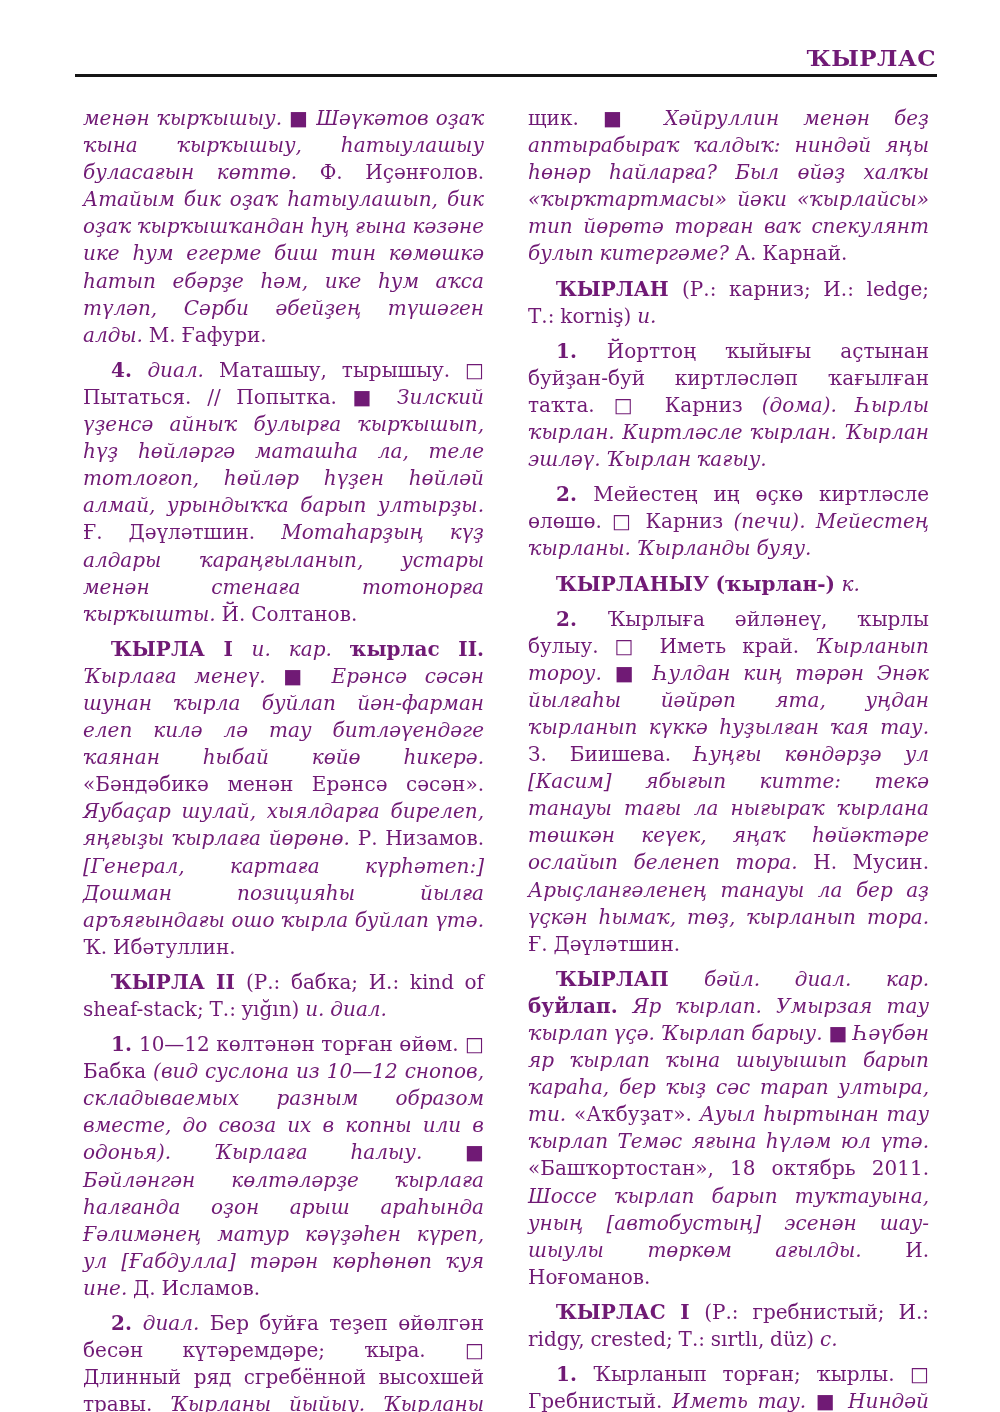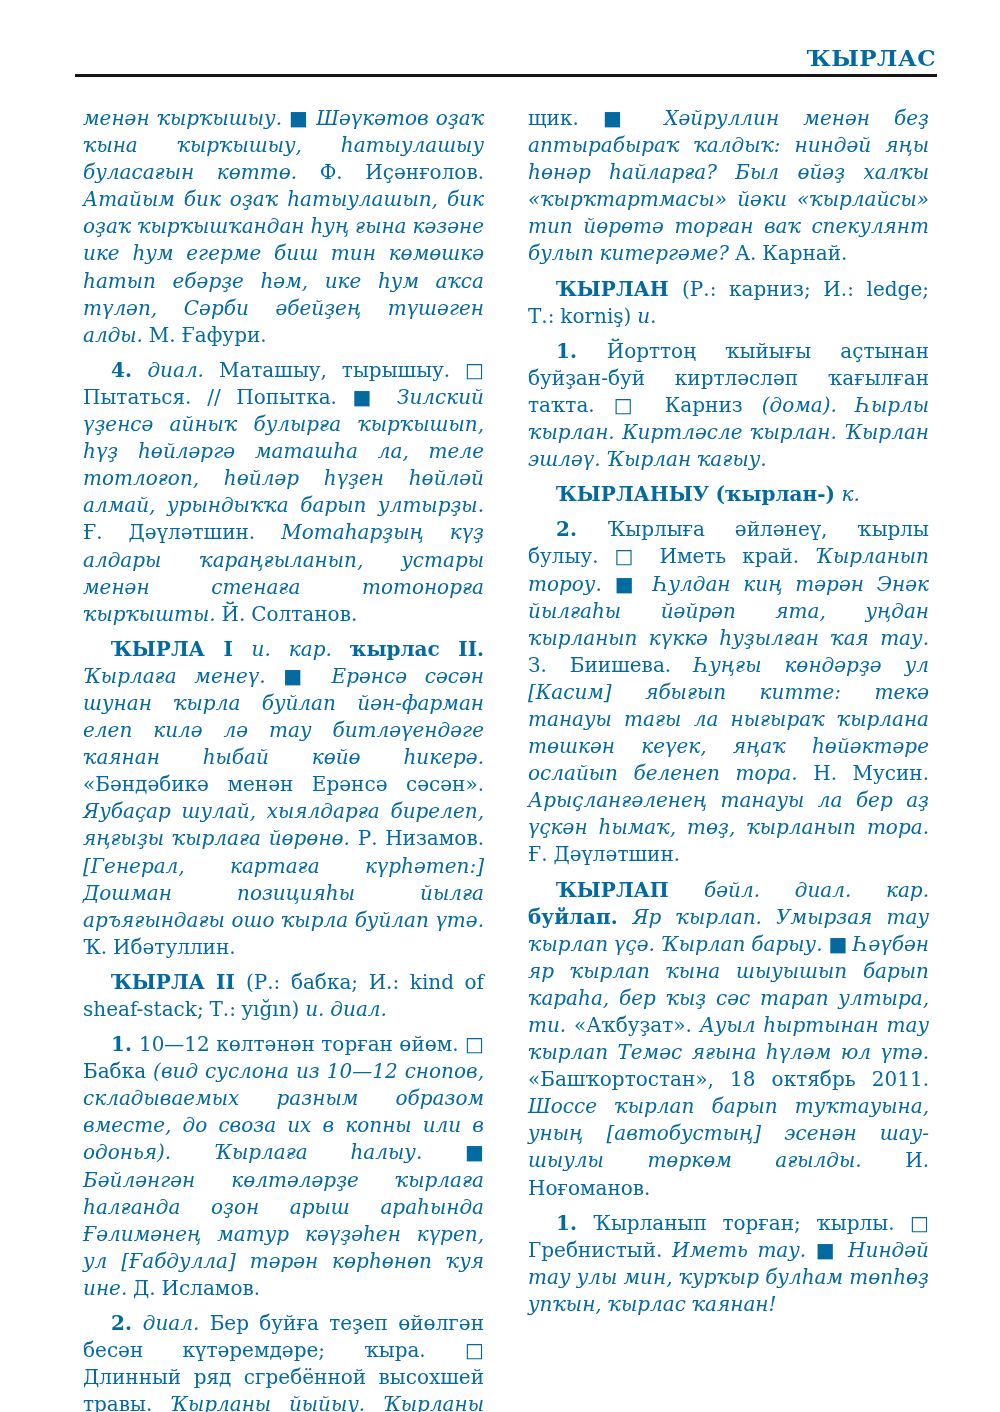--- a/index.html
+++ b/index.html
@@ -5,21 +5,21 @@
   html, body {
     margin: 0;
     padding: 0;
     background: #e9e9e9;
   }
   .page {
     position: relative;
     width: 1000px;
     height: 1412px;
     background: #ffffff;
-    color: #0369a1;
+    color: #701a75;
     font-family: "DejaVu Serif", "Liberation Serif", serif;
     overflow: hidden;
   }
   .header-title {
     position: absolute;
     top: 44px;
     right: 64px;
     font-size: 23px;
     font-weight: bold;
     letter-spacing: 0.5px;
@@ -72,18 +72,20 @@
       <p class="para indent"><span class="run-b">ҠЫРЛА I </span><span class="run-i">и. кар. </span><span class="run-b">ҡырлас II. </span><span class="run-i">Ҡырлаға менеү. </span><span class="run-n">■ </span><span class="run-i">Ерәнсә сәсән шунан ҡырла буйлап йән-фарман елеп килә лә тау битләүендәге ҡаянан һыбай көйө һикерә. </span><span class="run-n">«Бәндәбикә менән Ерәнсә сәсән». </span><span class="run-i">Яубаҫар шулай, хыялдарға бирелеп, яңғыҙы ҡырлаға йөрөнө. </span><span class="run-n">Р. Низамов. </span><span class="run-i">[Генерал, картаға күрһәтеп:] Дошман позицияһы йылға аръяғындағы ошо ҡырла буйлап үтә. </span><span class="run-n">Ҡ. Ибәтуллин.</span></p>
       <p class="para indent"><span class="run-b">ҠЫРЛА II </span><span class="run-n">(Р.: бабка; И.: kind of sheaf-stack; Т.: yığın) </span><span class="run-i">и. диал.</span></p>
       <p class="para indent"><span class="run-b">1. </span><span class="run-n">10—12 көлтәнән торған өйөм. □ Бабка </span><span class="run-i">(вид суслона из 10—12 снопов, складываемых разным образом вместе, до своза их в копны или в одонья). Ҡырлаға һалыу. </span><span class="run-n">■ </span><span class="run-i">Бәйләнгән көлтәләрҙе ҡырлаға һалғанда оҙон арыш араһында Ғәлимәнең матур кәүҙәһен күреп, ул [Ғабдулла] тәрән көрһөнөп ҡуя ине. </span><span class="run-n">Д. Исламов.</span></p>
       <p class="para indent"><span class="run-b">2. </span><span class="run-i">диал. </span><span class="run-n">Бер буйға теҙеп өйөлгән бесән күтәремдәре; ҡыра. □ Длинный ряд сгребённой высохшей травы. </span><span class="run-i">Ҡырланы йыйыу. Ҡырланы әйләндереү. Ҡырлаға ямғыр үтеү.</span></p>
       <p class="para indent"><span class="run-b">ҠЫРЛАЙ </span><span class="run-i">и. кар. </span><span class="run-b">ҡырҡтартмасы. </span><span class="run-i">Ҡырлайҙан алып ҡалыу. Ҡырлай тартмаһы.</span></p>
     </div>
   <div class="column column-right">
       <p class="para"><span class="run-n">щик. ■ </span><span class="run-i">Хәйруллин менән беҙ аптырабыраҡ ҡалдыҡ: ниндәй яңы һөнәр һайларға? Был өйәҙ халҡы «ҡырҡтартмасы» йәки «ҡырлайсы» тип йөрөтә торған ваҡ спекулянт булып китергәме? </span><span class="run-n">А. Карнай.</span></p>
       <p class="para indent"><span class="run-b">ҠЫРЛАН </span><span class="run-n">(Р.: карниз; И.: ledge; Т.: korniş) </span><span class="run-i">и.</span></p>
       <p class="para indent"><span class="run-b">1. </span><span class="run-n">Йорттоң ҡыйығы аҫтынан буйҙан-буй киртләсләп ҡағылған таҡта. □ Карниз </span><span class="run-i">(дома). Һырлы ҡырлан. Киртләсле ҡырлан. Ҡырлан эшләү. Ҡырлан ҡағыу.</span></p>
+      <p class="para indent"><span class="run-b">2. </span><span class="run-n">Мейестең иң өҫкө киртләсле өлөшө. □ Карниз </span><span class="run-i">(печи). Мейестең ҡырланы. Ҡырланды буяу.</span></p>
       <p class="para indent"><span class="run-b">ҠЫРЛАНЫУ (ҡырлан-) </span><span class="run-i">к.</span></p>
       <p class="para indent"><span class="run-b">2. </span><span class="run-n">Ҡырлыға әйләнеү, ҡырлы булыу. □ Иметь край. </span><span class="run-i">Ҡырланып тороу. </span><span class="run-n">■ </span><span class="run-i">Һулдан киң тәрән Энәк йылғаһы йәйрәп ята, уңдан ҡырланып күккә һуҙылған ҡая тау. </span><span class="run-n">З. Биишева. </span><span class="run-i">Һуңғы көндәрҙә ул [Касим] ябығып китте: текә танауы тағы ла нығыраҡ ҡырлана төшкән кеүек, яңаҡ һөйәктәре ослайып беленеп тора. </span><span class="run-n">Н. Мусин. </span><span class="run-i">Арыҫланғәленең танауы ла бер аҙ үҫкән һымаҡ, төҙ, ҡырланып тора. </span><span class="run-n">Ғ. Дәүләтшин.</span></p>
       <p class="para indent"><span class="run-b">ҠЫРЛАП </span><span class="run-i">бәйл. диал. кар. </span><span class="run-b">буйлап. </span><span class="run-i">Яр ҡырлап. Умырзая тау ҡырлап үҫә. Ҡырлап барыу. </span><span class="run-n">■ </span><span class="run-i">Һәүбән яр ҡырлап ҡына шыуышып барып ҡараһа, бер ҡыҙ сәс тарап ултыра, ти. </span><span class="run-n">«Аҡбуҙат». </span><span class="run-i">Ауыл һыртынан тау ҡырлап Темәс яғына һүләм юл үтә. </span><span class="run-n">«Башҡортостан», 18 октябрь 2011. </span><span class="run-i">Шоссе ҡырлап барып туҡтауына, уның [автобустың] эсенән шау-шыулы төркөм ағылды. </span><span class="run-n">И. Ноғоманов.</span></p>
+      <p class="para indent"><span class="run-b">ҠЫРЛАС I </span><span class="run-n">(Р.: гребнистый; И.: ridgy, crested; Т.: sırtlı, düz) </span><span class="run-i">с.</span></p>
       <p class="para indent"><span class="run-b">1. </span><span class="run-n">Ҡырланып торған; ҡырлы. □ Гребнистый. </span><span class="run-i">Иметь тау. </span><span class="run-n">■ </span><span class="run-i">Ниндәй тау улы мин, ҡурҡыр булһам төпһөҙ упҡын, ҡырлас ҡаянан! </span></p>
     </div>
 </div>
 
 </body></html>

